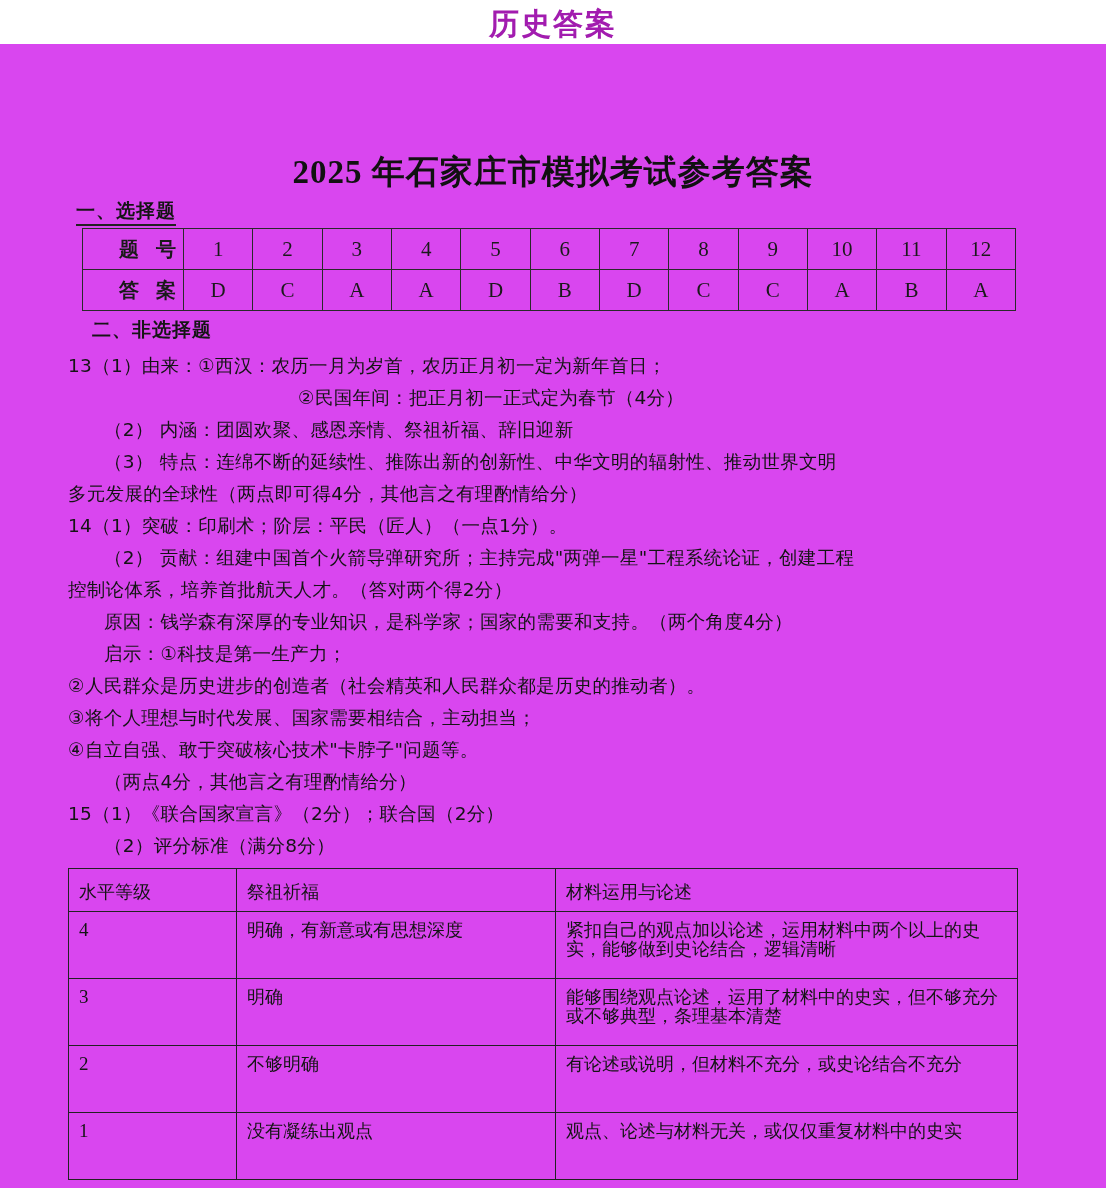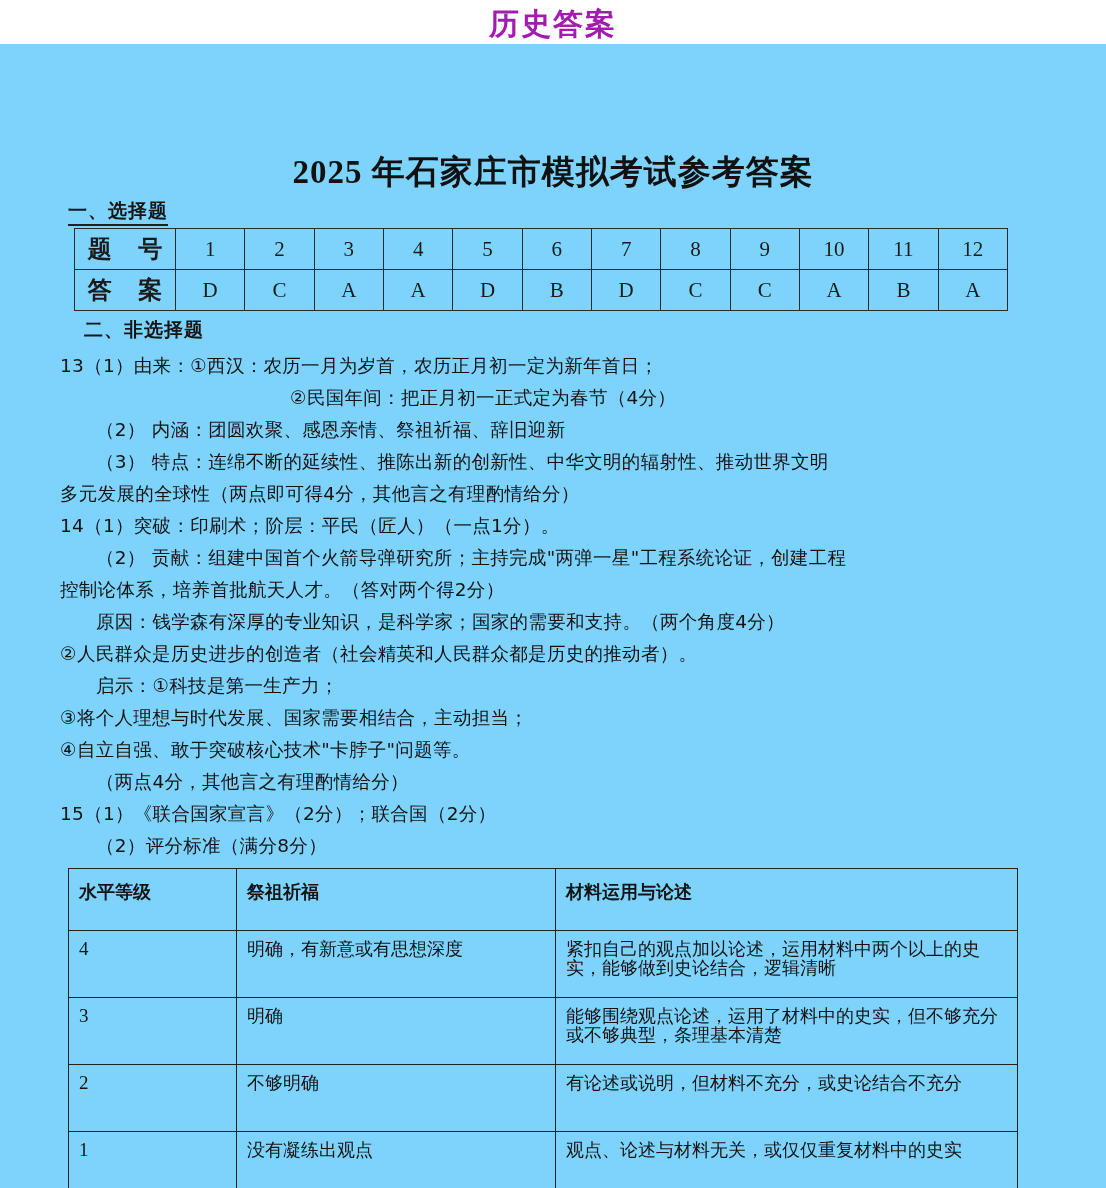--- a/index.html
+++ b/index.html
@@ -32,21 +32,21 @@
     color: #a21caf;
   }
 
   
   .sheet {
     position: absolute;
     left: 0;
     top: 44px;
     width: 1106px;
     height: 1144px;
-    background: #7dd3fc;
+    background: #d946ef;
   }
 
   .doc-title {
     text-align: center;
     font-family: "Liberation Serif", "DejaVu Serif", serif;
     font-weight: bold;
     font-size: 33px;
     letter-spacing: 1px;
     color: #111;
     margin-top: 110px;
@@ -60,45 +60,46 @@
     color: #151515;
     margin-left: 68px;
     margin-top: 8px;
     letter-spacing: 1px;
   }
   .section-head.underline {
     display: inline-block;
     border-bottom: 2px solid #222;
     padding-bottom: 0px;
   }
-  .section-wrap { padding-left: 0; }
+  .section-wrap { padding-left: 8px; }
 
   
   .mcq-table {
     margin-left: 74px;
     border-collapse: collapse;
     width: 934px;
     table-layout: fixed;
     margin-top: 2px;
   }
   .mcq-table td {
     border: 1.6px solid #2a2a2a;
     height: 38px;
     text-align: center;
     vertical-align: middle;
     font-size: 21px;
     font-family: "Liberation Serif", "DejaVu Serif", serif;
   }
   .mcq-table td.head-cell {
-    font-family: Liberation Mono, monospace;
-    font-weight: bold;
-    font-size: 24px;
+    font-family: Liberation Serif, serif;
+    font-weight: bold;
+    font-size: 20px;
     letter-spacing: 6px;
     text-indent: 6px;
     width: 98px;
+    text-align: right;
   }
   .line {
     margin-left: 68px;
     margin-top: 10px;
     font-family: "DejaVu Sans", "Liberation Sans", sans-serif;
     font-size: 18.5px;
     color: #141414;
     letter-spacing: 0.3px;
     white-space: pre;
   }
@@ -121,21 +122,21 @@
     font-family: "DejaVu Sans", "Liberation Sans", sans-serif;
     font-size: 18px;
     color: #141414;
     text-align: left;
     vertical-align: top;
     padding: 8px 10px 6px 10px;
     line-height: 1.06;
   }
   .rubric .c-level { width: 147px; }
   .rubric .c-view  { width: 298px; }
-  .rubric .hdr-row td { height: 32px; vertical-align: middle; padding-top:6px; padding-bottom:23px;font-weight:bold;}
+  .rubric .hdr-row td { height: 32px; vertical-align: middle; padding-top:6px; padding-bottom:4px;}
   .rubric .lvl-num {
     font-family: "Liberation Serif", "DejaVu Serif", serif;
     font-size: 19px;
   }
   .rubric .body-row td { height: 52px; }
 </style>
 </head>
 <body>
 
 <div class="banner">
@@ -195,22 +196,22 @@
     <div class="line ind1">13（1）由来：①西汉：农历一月为岁首，农历正月初一定为新年首日；</div>
     <div class="line ind2 tight">②民国年间：把正月初一正式定为春节（4分）</div>
     <div class="line ind3 tight">（2） 内涵：团圆欢聚、感恩亲情、祭祖祈福、辞旧迎新</div>
     <div class="line ind3 tight">（3） 特点：连绵不断的延续性、推陈出新的创新性、中华文明的辐射性、推动世界文明</div>
     <div class="line ind1 tight">多元发展的全球性（两点即可得4分，其他言之有理酌情给分）</div>
 
     <div class="line ind1 tight">14（1）突破：印刷术；阶层：平民（匠人）（一点1分）。</div>
     <div class="line ind3 tight">（2） 贡献：组建中国首个火箭导弹研究所；主持完成"两弹一星"工程系统论证，创建工程</div>
     <div class="line ind1 tight">控制论体系，培养首批航天人才。（答对两个得2分）</div>
     <div class="line ind3 tight">原因：钱学森有深厚的专业知识，是科学家；国家的需要和支持。（两个角度4分）</div>
+    <div class="line ind3 tight">启示：①科技是第一生产力；</div>
     <div class="line ind1 tight">②人民群众是历史进步的创造者（社会精英和人民群众都是历史的推动者）。</div>
-    <div class="line ind3 tight">启示：①科技是第一生产力；</div>
     <div class="line ind1 tight">③将个人理想与时代发展、国家需要相结合，主动担当；</div>
     <div class="line ind1 tight">④自立自强、敢于突破核心技术"卡脖子"问题等。</div>
     <div class="line ind3 tight">（两点4分，其他言之有理酌情给分）</div>
 
     <div class="line ind1 tight">15（1）《联合国家宣言》（2分）；联合国（2分）</div>
     <div class="line ind3 tight">（2）评分标准（满分8分）</div>
   </div>
 
   <table class="rubric">
     <tbody>

